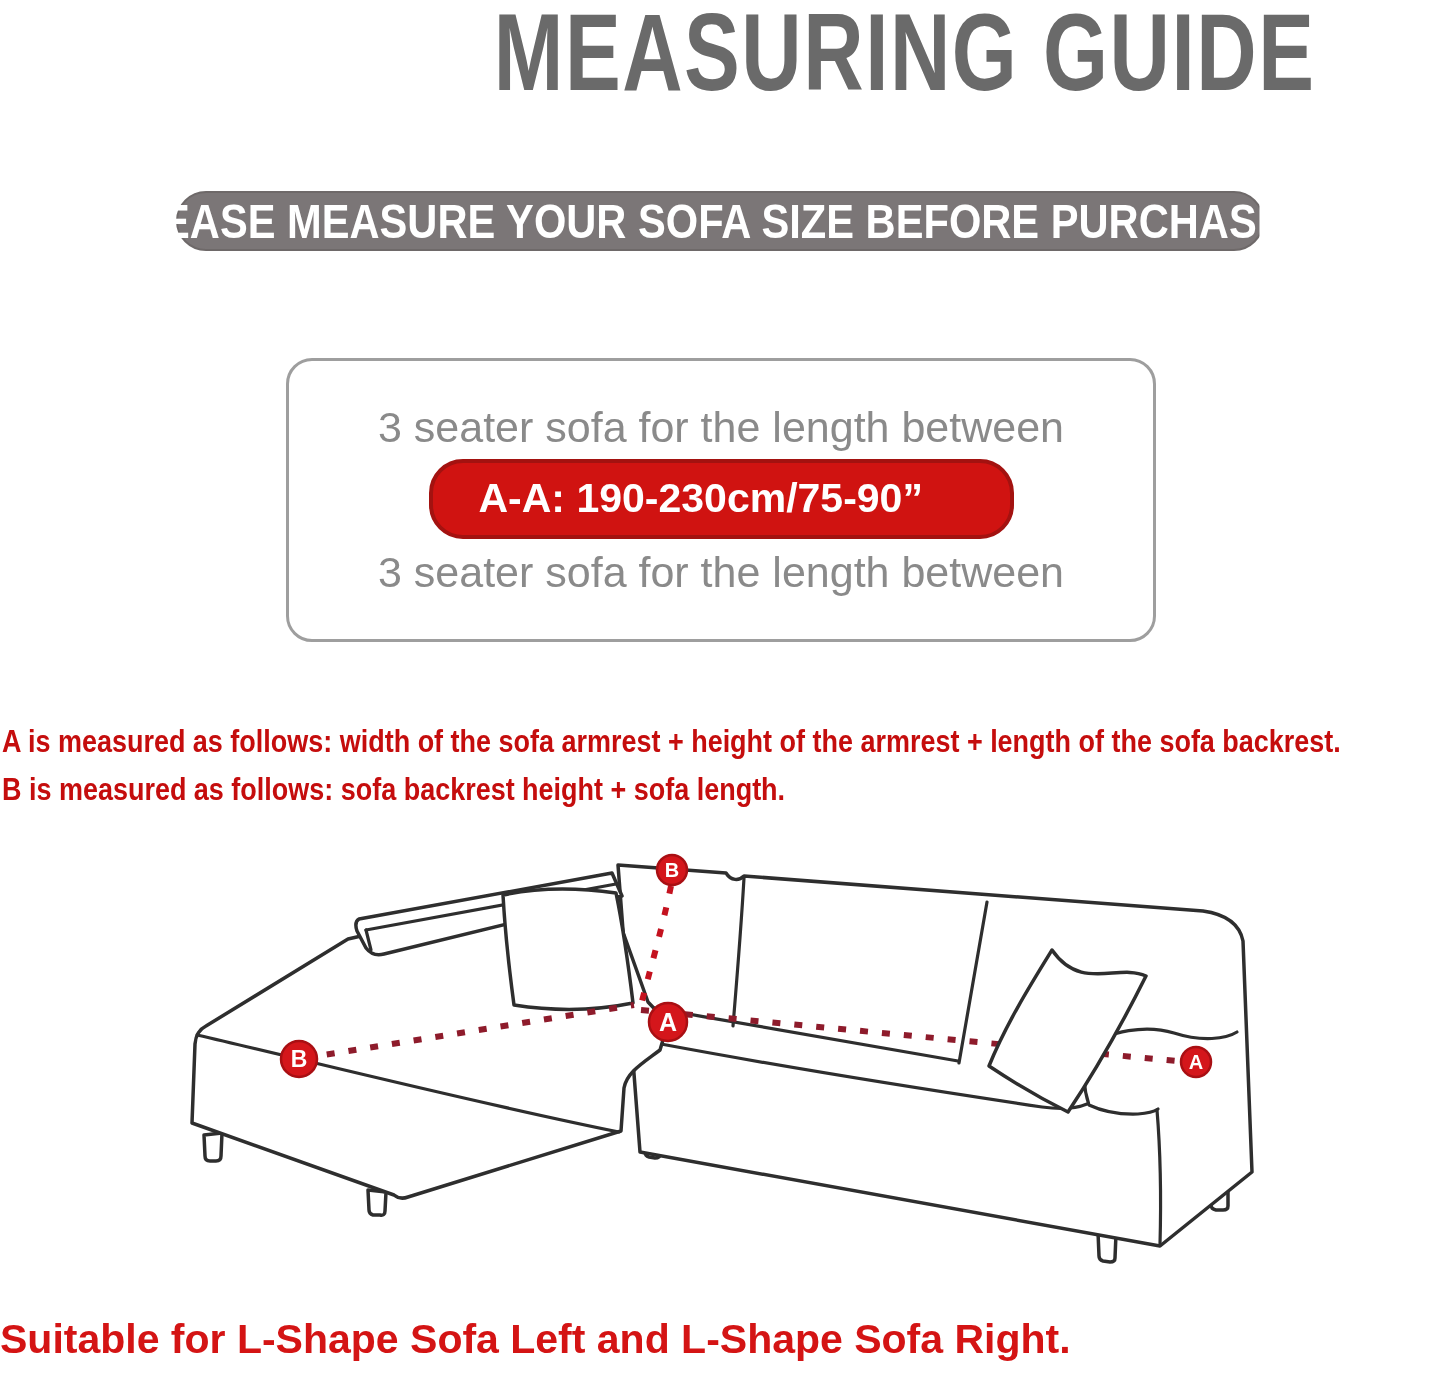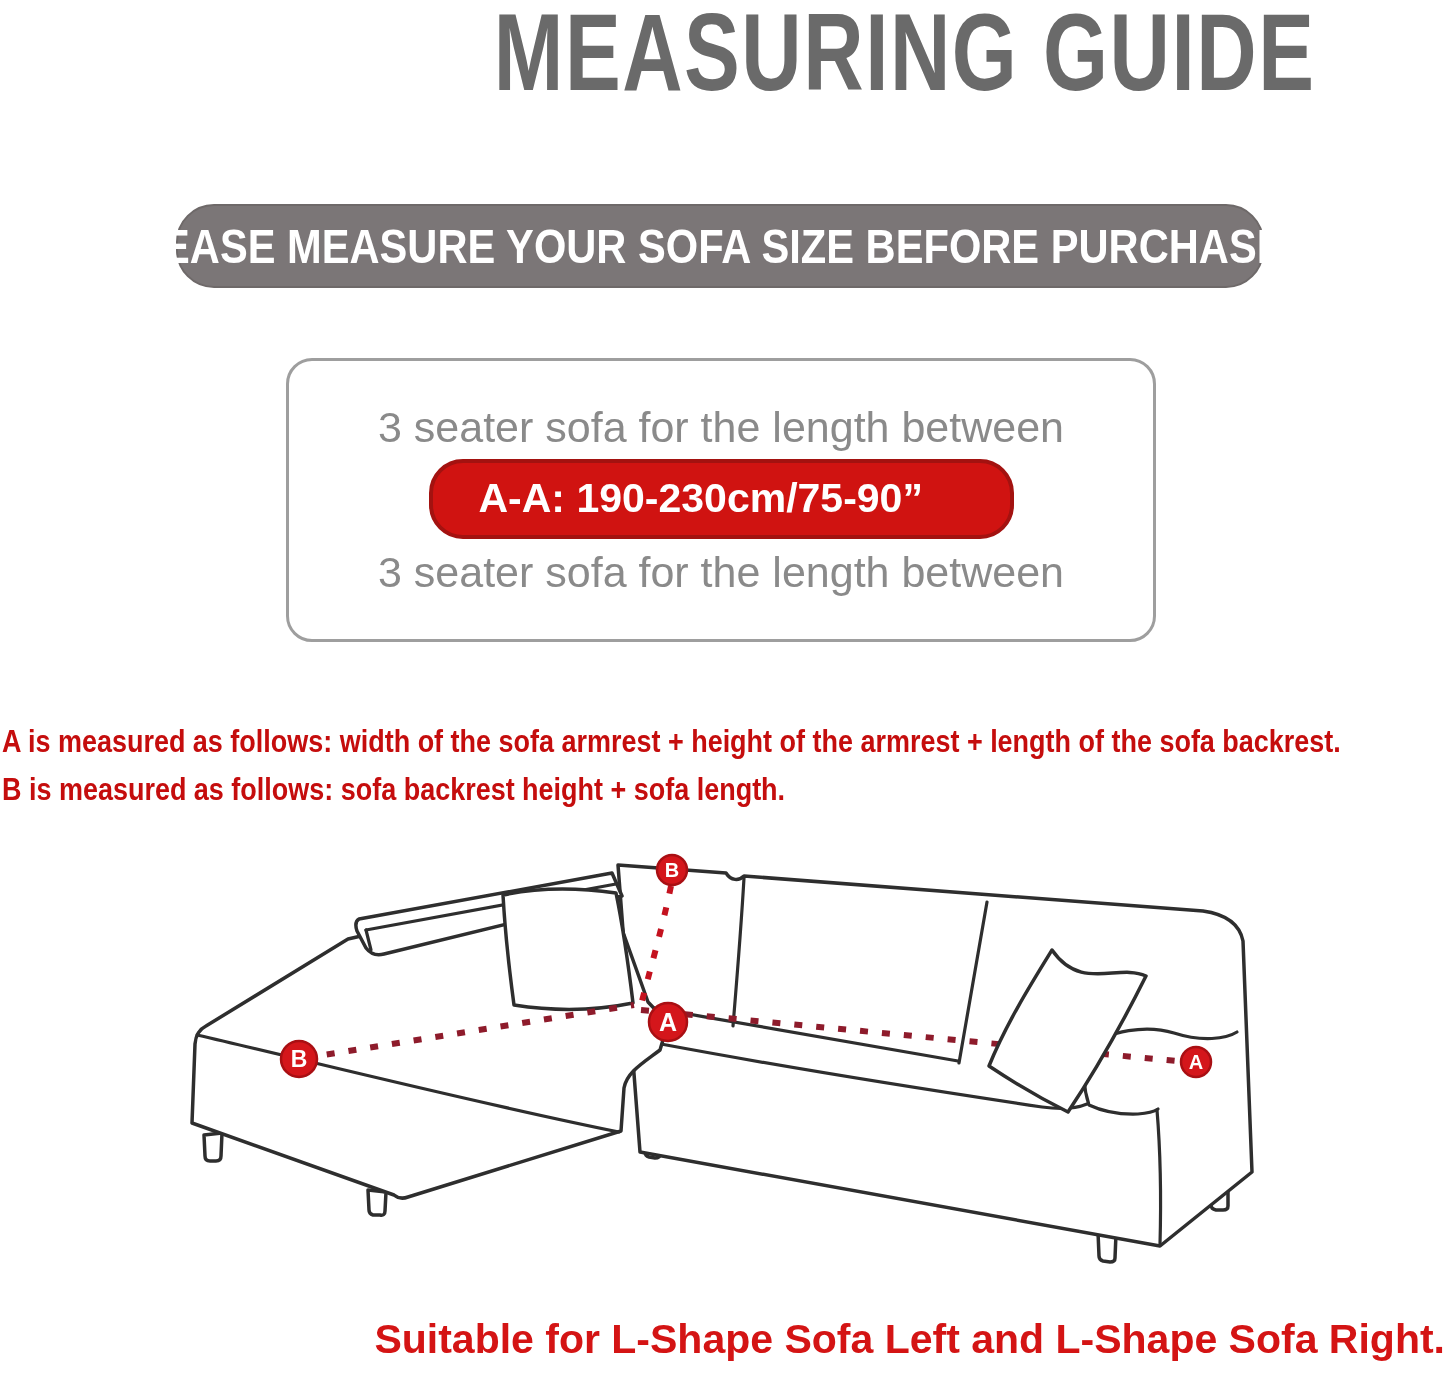--- a/index.html
+++ b/index.html
@@ -16,21 +16,21 @@
   }
   .page-title{
     position:absolute;top:4px;left:0;right:0;text-align:right;white-space:nowrap;
   }
   .page-title .condensed{
     display:inline-block;transform:scaleX(.76);transform-origin:center;
     font-weight:bold;font-size:110px;line-height:.88;letter-spacing:2px;
     color:var(--title-gray,#6a6a6a);
   }
   .banner{
-    position:absolute;left:176px;top:204px;width:1088px;height:84px;
+    position:absolute;left:176px;top:191px;width:1088px;height:60px;
     background:var(--banner-gray,#7b7677);border:2px solid var(--banner-border,#6e6969);
     border-radius:38px;display:flex;align-items:center;justify-content:center;
   }
   .banner .condensed{
     display:inline-block;transform:scaleX(.85);transform-origin:center;white-space:nowrap;
     color:#ffffff;font-weight:bold;font-size:49px;letter-spacing:0;
   }
   .size-box{
     position:absolute;left:286px;top:358px;width:870px;height:284px;
     background:#ffffff;border:3px solid var(--box-border,#9e9e9e);border-radius:26px;
@@ -50,21 +50,21 @@
   }
   .note{
     position:absolute;left:2px;white-space:nowrap;
     color:var(--text-red,#c50d0d);font-weight:bold;font-size:31px;
     transform:scaleX(.87);transform-origin:0 50%;
   }
   .note-a{top:724px;}
   .note-b{top:772px;}
   .diagram{position:absolute;left:0;top:820px;width:1445px;height:470px;}
   .footer-text{
-    position:absolute;top:1316px;left:0;right:0;text-align:right;white-space:nowrap;
+    position:absolute;top:1316px;left:0;right:0;text-align:left;white-space:nowrap;
     color:var(--footer-red,#d41414);font-weight:bold;font-size:41px;
   }
   
   .ink-shape{fill:#ffffff;stroke:var(--ink,#2e2e2e);stroke-width:3.5;stroke-linejoin:round;stroke-linecap:round;}
   .ink-line{fill:none;stroke:var(--ink,#2e2e2e);stroke-width:3.2;stroke-linejoin:round;stroke-linecap:round;}
   .dots-dark{fill:none;stroke:var(--dot-dark,#8e1b2b);stroke-width:6;stroke-dasharray:8 14;}
   .dots-bright{fill:none;stroke:var(--dot-bright,#c4121f);stroke-width:6;stroke-dasharray:8 14;}
   .marker-circle{fill:var(--marker-red,#d4161b);stroke:#a90f13;stroke-width:2.5;}
   .marker-letter{fill:#ffffff;font-family:"Liberation Sans",sans-serif;font-weight:bold;text-anchor:middle;}
 </style>

